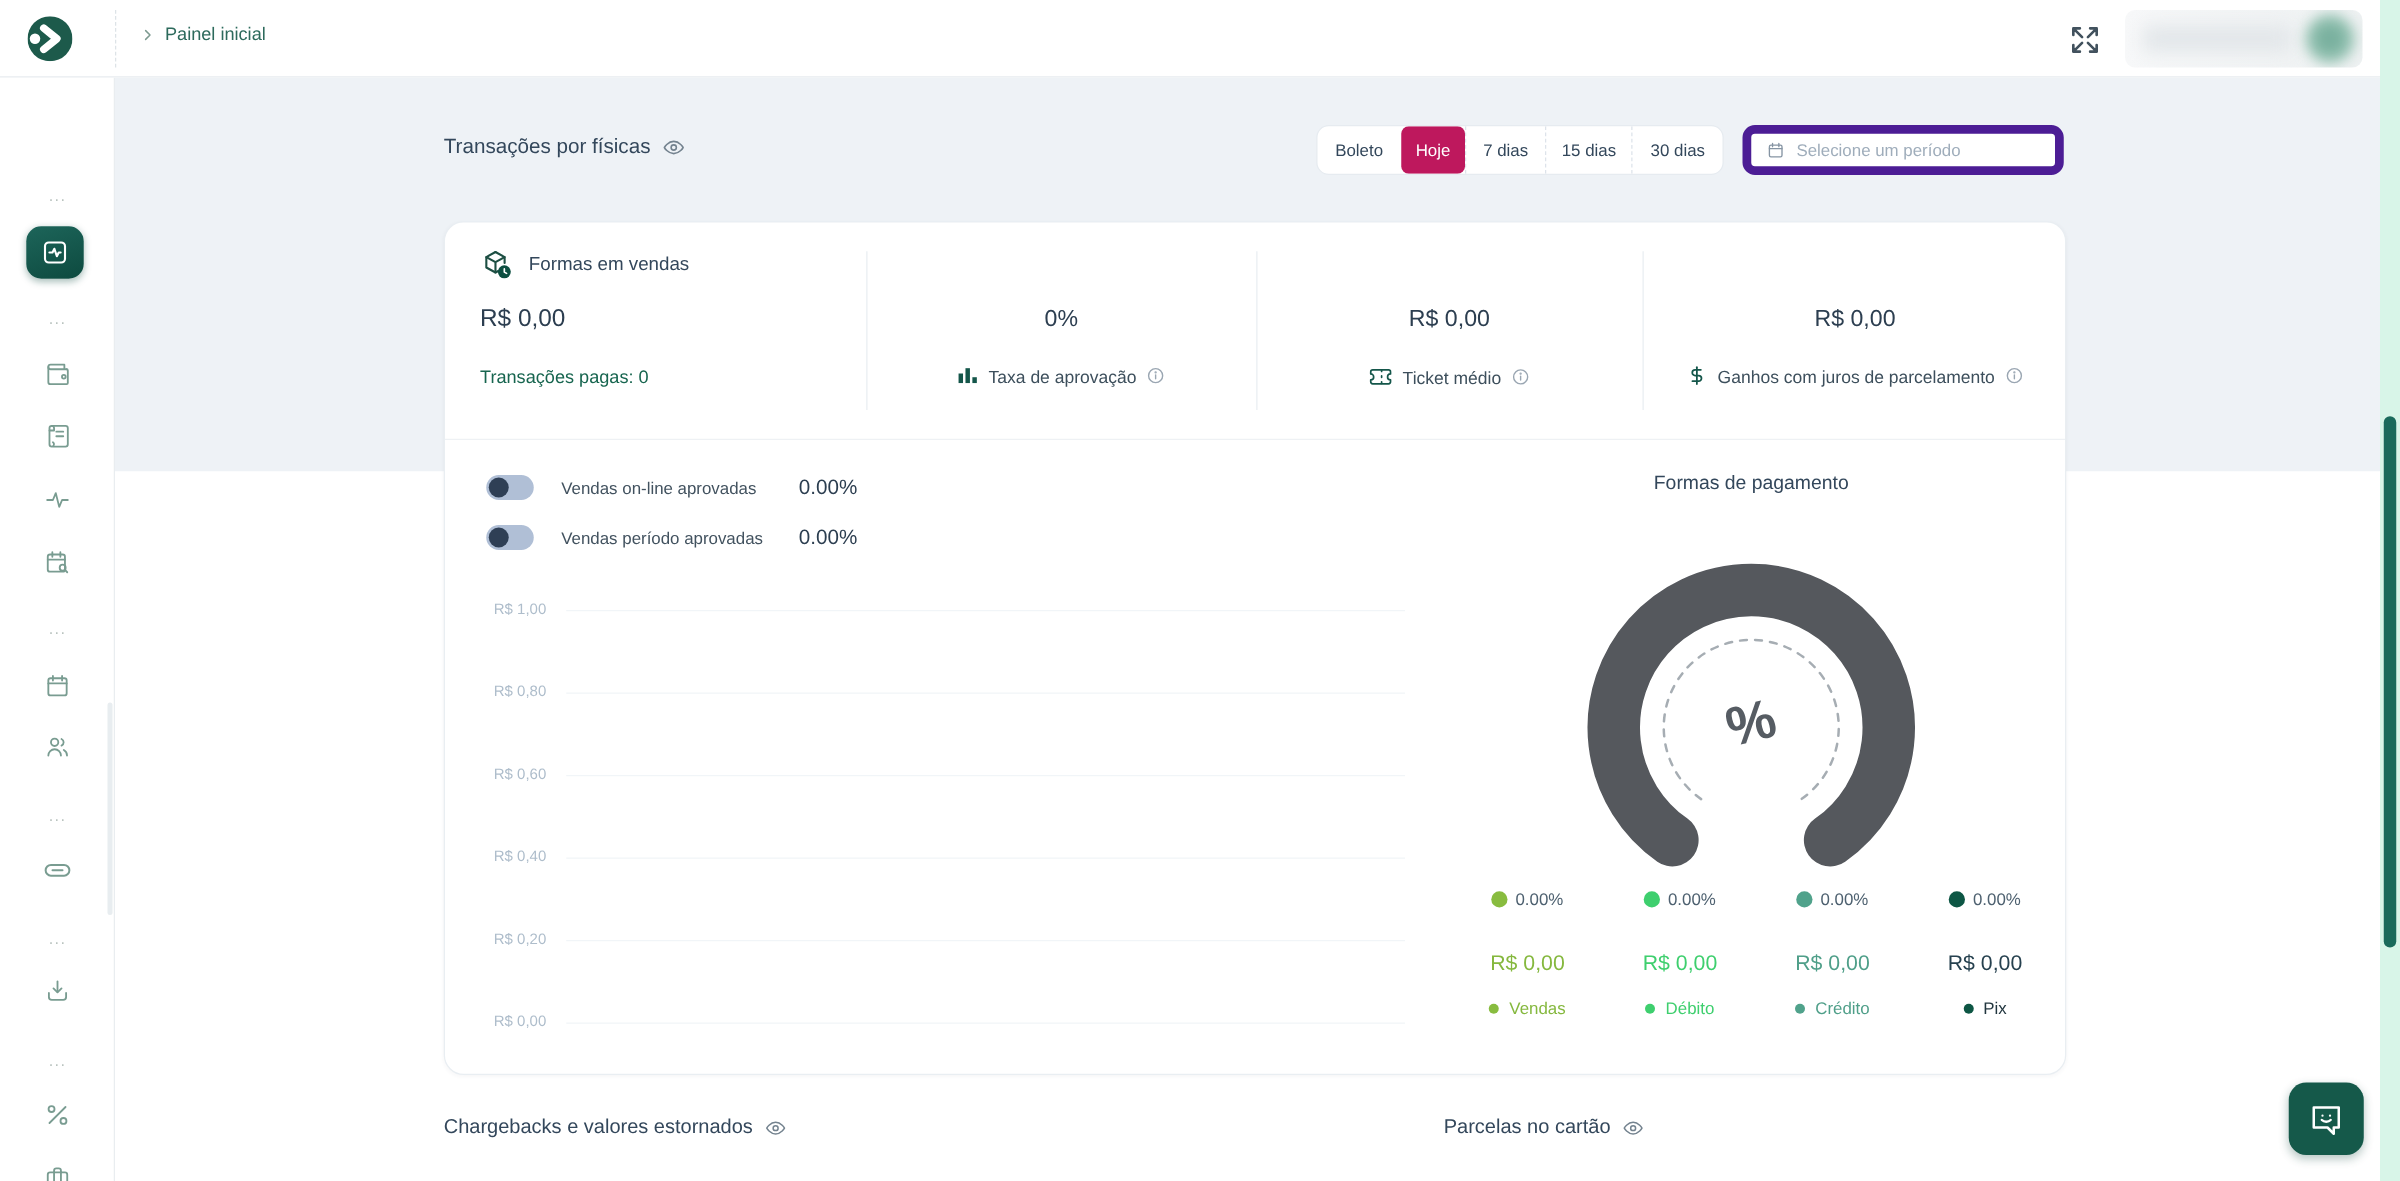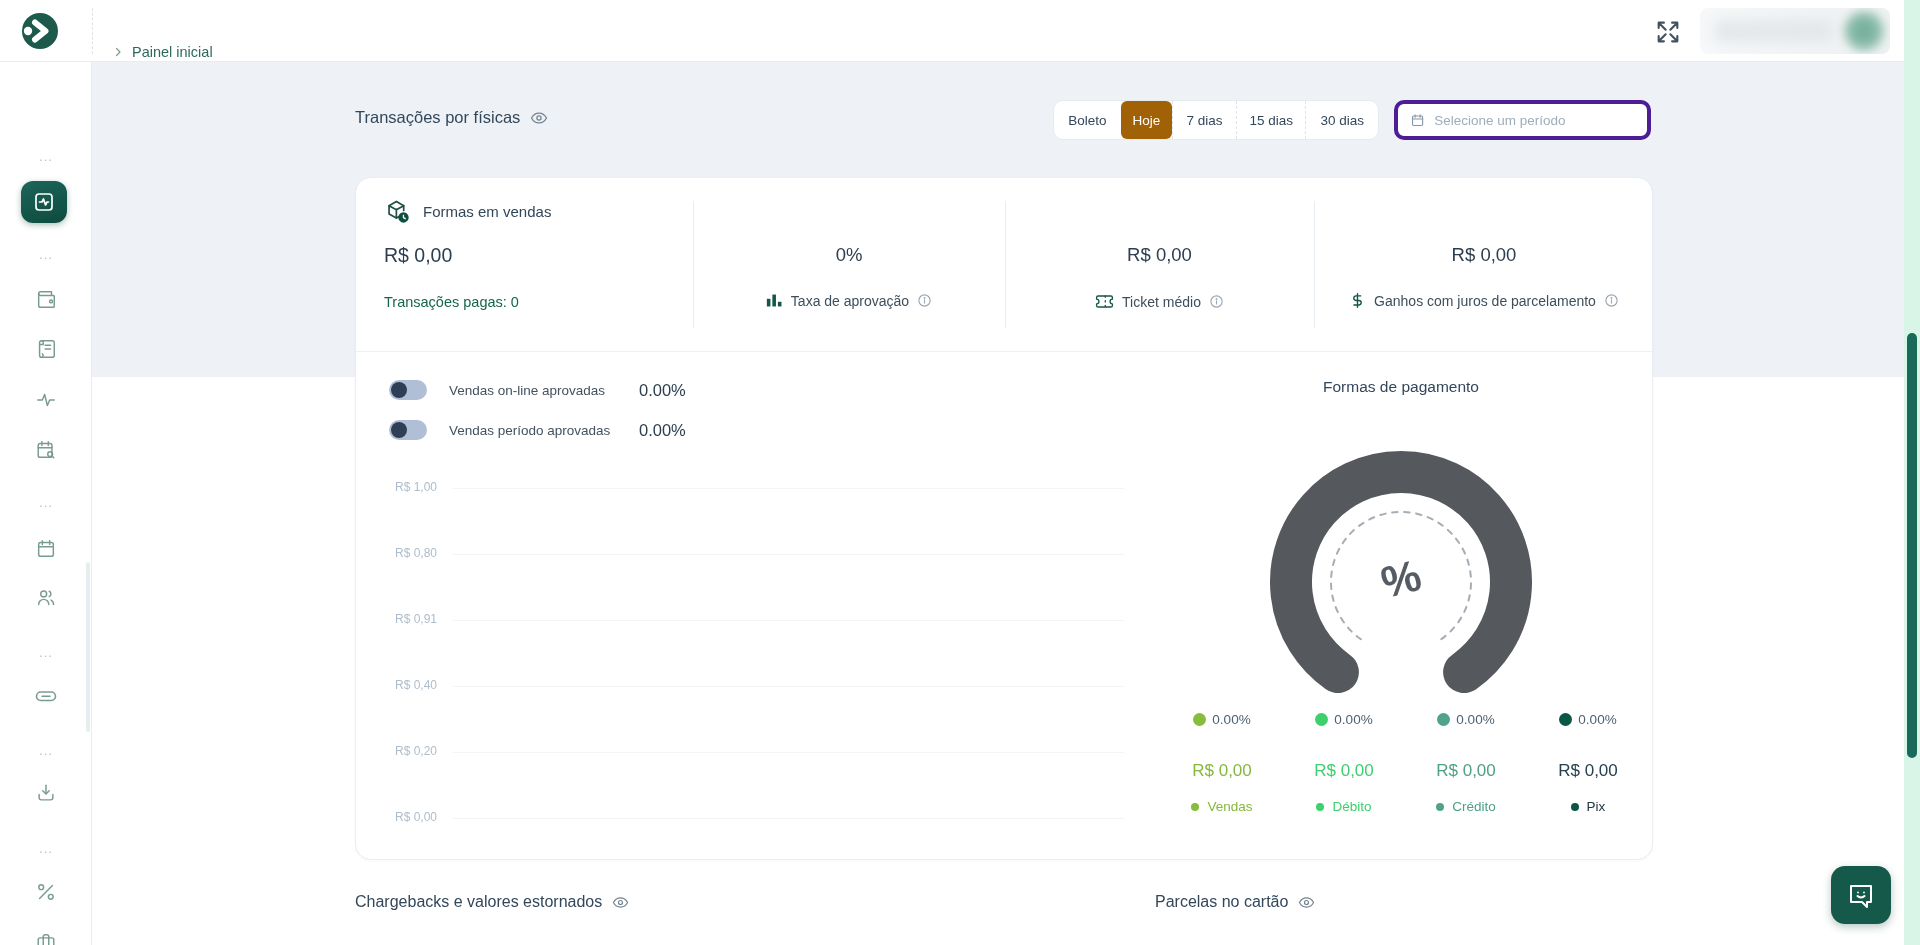--- a/index.html
+++ b/index.html
@@ -7,21 +7,21 @@
               font-family:"Liberation Sans", sans-serif; }
   #app { position:relative; width:1920px; height:945px; }
 
   
   .topbar { position:absolute; left:0; top:0; width:1920px; height:62px; background:#fff;
             border-bottom:1px solid #e7ecef; z-index:10; }
   .logo { position:absolute; left:22px; top:13px; width:36px; height:36px; cursor:pointer; }
   .topbar-divider { position:absolute; left:92px; top:8px; height:46px; width:0;
                     border-left:1px dashed #dde3e7; }
   .breadcrumb { position:absolute; left:112px; top:20px; display:flex; align-items:center; gap:8px;
-                color:#2d6a5c; font-size:14.5px; cursor:pointer;margin-top:24px; }
+                color:#2d6a5c; font-size:14.5px; cursor:pointer; }
   .expand-btn { position:absolute; left:1654px; top:18px; width:28px; height:28px; cursor:pointer; }
   .user-chip { position:absolute; left:1700px; top:8px; width:190px; height:46px; border-radius:8px;
                overflow:hidden; background:linear-gradient(90deg,#f7f8f9,#eef1f2); cursor:pointer; }
   .user-chip .blur-name { position:absolute; left:14px; top:12px; width:120px; height:22px;
                background:#e3e7ea; border-radius:6px; filter:blur(7px); }
   .user-chip .avatar { position:absolute; right:6px; top:3px; width:40px; height:40px; border-radius:50%;
                background:radial-gradient(circle at 50% 50%, #6da896 0%, #8fbfae 55%, #d9e7e1 100%);
                filter:blur(5px); }
 
   
@@ -43,23 +43,23 @@
 
   
   .section-title { position:absolute; display:flex; align-items:center; gap:10px; z-index:3;
                    color:#33475b; font-size:16.5px; font-weight:500; }
   .eye-btn { cursor:pointer; display:inline-flex; }
   .period-tabs { position:absolute; left:1053px; top:100px; width:326px; height:40px; background:#fff;
                  border:1px solid #e6ebf0; border-radius:10px; display:flex; overflow:hidden; z-index:3; }
   .period-btn { height:100%; display:flex; align-items:center; justify-content:center;
                 font-size:13.5px; color:#33475b; cursor:pointer; border-left:1px dashed #dde3ea; }
   .period-btn:first-child { border-left:none; }
-  .period-btn.active { background:#a16207; color:#fff; border-radius:6px; border-left:none; }
+  .period-btn.active { background:#be185d; color:#fff; border-radius:6px; border-left:none; }
   .date-field { position:absolute; left:1394px; top:100px; width:257px; height:40px; background:#fff;
-                border:4px solid #4c1d95; border-radius:10px; display:flex; align-items:center;
+                border:7px solid #4c1d95; border-radius:10px; display:flex; align-items:center;
                 padding:0 12px; gap:9px; z-index:3; cursor:pointer; }
   .date-field input { border:none; outline:none; width:100%; font-size:13.5px;
                 font-family:"Liberation Sans", sans-serif; color:#33475b; background:transparent; }
   .date-field input::placeholder { color:#9fadbb; }
 
   
   .card { position:absolute; left:355px; top:177px; width:1298px; height:683px; background:#fff;
           border:1px solid #e9eef2; border-radius:16px; z-index:2;
           box-shadow:0 1px 3px rgba(40,60,80,.04); }
   .v-div { position:absolute; top:23px; height:127px; width:1px; background:#e9eef2; }
@@ -362,21 +362,21 @@
     <div class="toggle-row" style="top:240px">
       <div class="switch">
           <div class="knob"></div>
         </div>
       <div class="t-label">Vendas período aprovadas</div>
       <div class="t-value">0.00%</div>
     </div>
 
     <div class="y-tick" style="top:302px">R$ 1,00</div>
     <div class="y-tick" style="top:368px">R$ 0,80</div>
-    <div class="y-tick" style="top:434px">R$ 0,91</div>
+    <div class="y-tick" style="top:434px">R$ 0,60</div>
     <div class="y-tick" style="top:500px">R$ 0,40</div>
     <div class="y-tick" style="top:566px">R$ 0,20</div>
     <div class="y-tick" style="top:632px">R$ 0,00</div>
     <div class="gridline" style="top:310px"></div>
     <div class="gridline" style="top:376px"></div>
     <div class="gridline" style="top:442px"></div>
     <div class="gridline" style="top:508px"></div>
     <div class="gridline" style="top:574px"></div>
     <div class="gridline" style="top:640px"></div>
 

